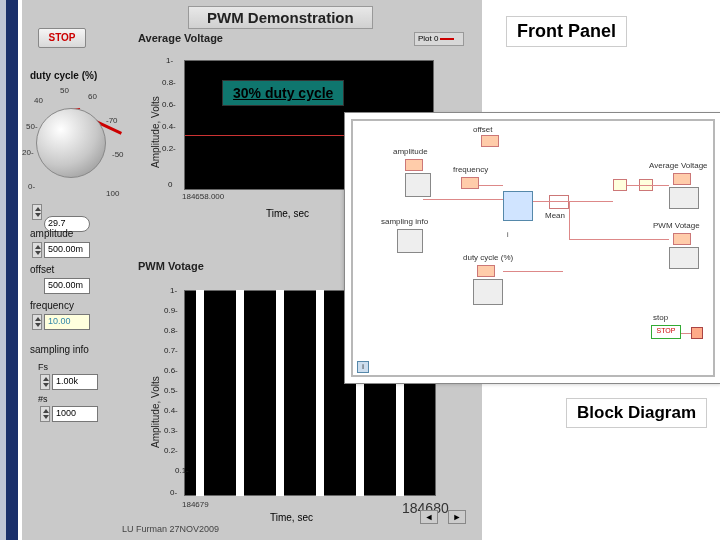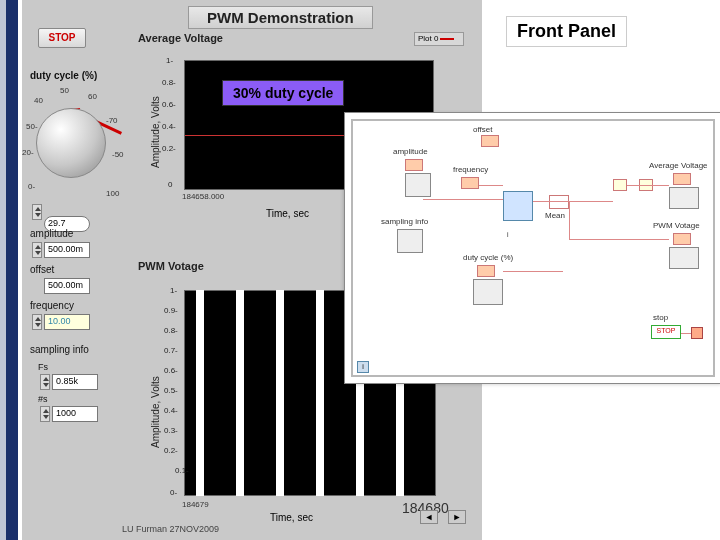--- a/index.html
+++ b/index.html
@@ -152,23 +152,24 @@
     font-size:18px; font-weight:bold;
     background:#fff; padding:4px 10px; border:1px solid #ccc;
   }
   .bd-label {
     position:absolute; left:548px; top:398px;
     font-size:17px; font-weight:bold;
     background:#fff; padding:4px 10px; border:1px solid #ccc;
   }
   .duty-callout {
     position:absolute; left:204px; top:80px;
-    background:#8b5cf6; border:1px solid #333;
+    background:#0f766e; border:1px solid #333;
     padding:4px 10px; font-size:14px; font-weight:bold;
     z-index:5;
+    text-decoration:underline;
   }
 
   
   .bd-panel {
     position:absolute; left:326px; top:112px;
     width:378px; height:272px;
     background:#fff; border:1px solid #888;
     box-shadow: -1px 1px 3px rgba(0,0,0,.15);
   }
   .bd-inner {
@@ -289,26 +290,27 @@
   <div class="lbl off-lbl">offset</div>
   <div class="num-ctrl off-num">500.00m</div>
 
   <div class="lbl freq-lbl">frequency</div>
   <div class="spinner freq-spin"></div>
   <div class="num-ctrl freq-num">10.00</div>
 
   <div class="lbl samp-lbl">sampling info</div>
   <div class="lbl fs-lbl">Fs</div>
   <div class="spinner fs-spin"></div>
-  <div class="num-ctrl fs-num">0.85k</div>
+  <div class="num-ctrl fs-num">1.00k</div>
   <div class="lbl ns-lbl">#s</div>
   <div class="spinner ns-spin"></div>
   <div class="num-ctrl ns-num">1000</div>
 
   <div class="fp-label">Front Panel</div>
+  <div class="bd-label">Block Diagram</div>
 
   <div class="bd-panel">
     <div class="bd-inner">
 
       <div class="bd-lbl" style="left:120px;top:4px">offset</div>
       <div class="bd-term" style="left:128px;top:14px"></div>
 
       <div class="bd-lbl" style="left:40px;top:26px">amplitude</div>
       <div class="bd-term" style="left:52px;top:38px"></div>
       <div class="bd-icon" style="left:52px;top:52px"></div>

